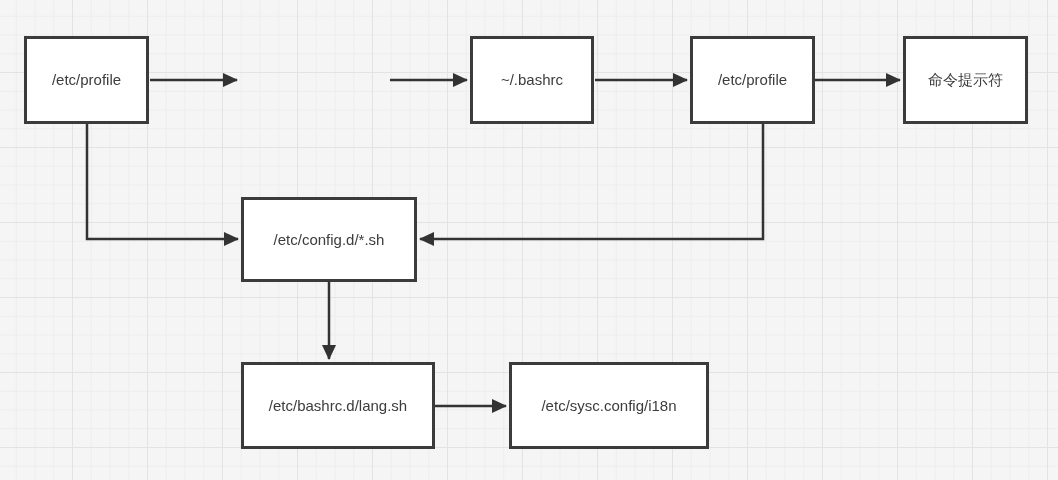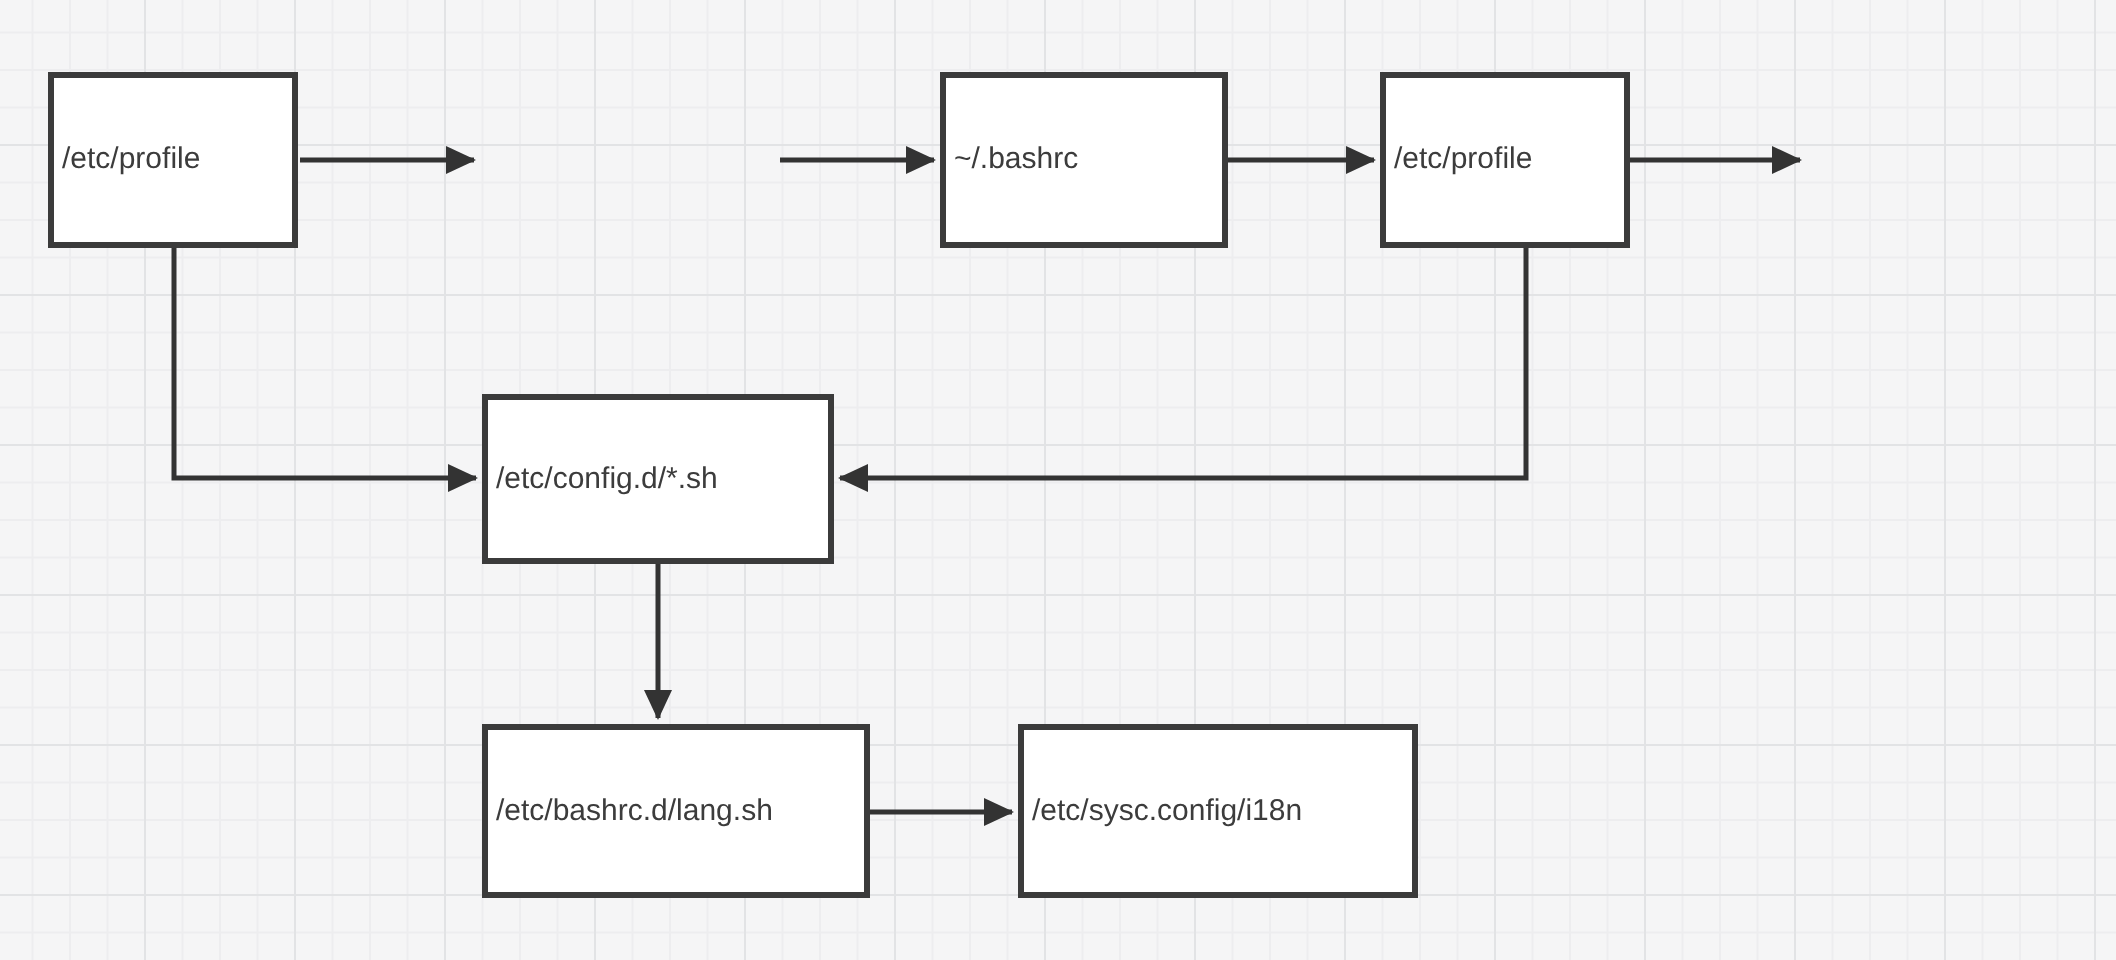--- a/index.html
+++ b/index.html
@@ -29,20 +29,21 @@
     height: 100%;
     pointer-events: none;
   }
   .node {
     position: absolute;
     box-sizing: border-box;
     background: #ffffff;
     border: 3px solid #3b3b3b;
     display: flex;
     align-items: center;
+    justify-content: center;
     text-align: center;
     cursor: default;
   }
   .node-label {
     font-size: 15px;
     color: #3c3c3c;
     line-height: 1.2;
     padding: 0 4px;
     white-space: nowrap;
   }
@@ -68,28 +69,31 @@
       <line x1="329" y1="282" x2="329" y2="359" marker-end="url(#arrow)"></line>
       <line x1="435" y1="406" x2="506" y2="406" marker-end="url(#arrow)"></line>
     </g>
   </svg>
 
   <div class="node" style="left:24px;  top:36px;  width:125px; height:88px">
     <span class="node-label">/etc/profile</span>
   </div>
 
 
-  <div class="node" style="left:470px; top:36px;  width:144px; height:88px">
+  <div class="node" style="left:470px; top:36px;  width:124px; height:88px">
     <span class="node-label">~/.bashrc</span>
   </div>
 
   <div class="node" style="left:690px; top:36px;  width:125px; height:88px">
     <span class="node-label">/etc/profile</span>
   </div>
 
+  <div class="node" style="left:903px; top:36px;  width:125px; height:88px">
+    <span class="node-label">命令提示符</span>
+  </div>
 
   <div class="node" style="left:241px; top:197px; width:176px; height:85px">
     <span class="node-label">/etc/config.d/*.sh</span>
   </div>
 
   <div class="node" style="left:241px; top:362px; width:194px; height:87px">
     <span class="node-label">/etc/bashrc.d/lang.sh</span>
   </div>
 
   <div class="node" style="left:509px; top:362px; width:200px; height:87px">

